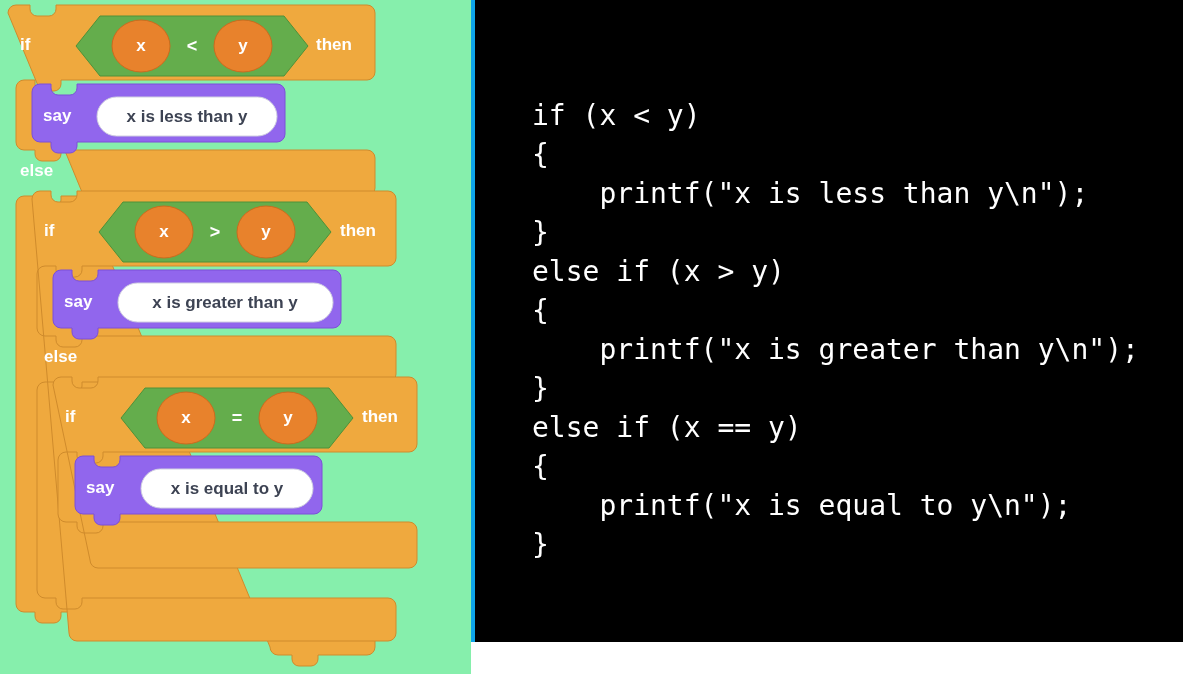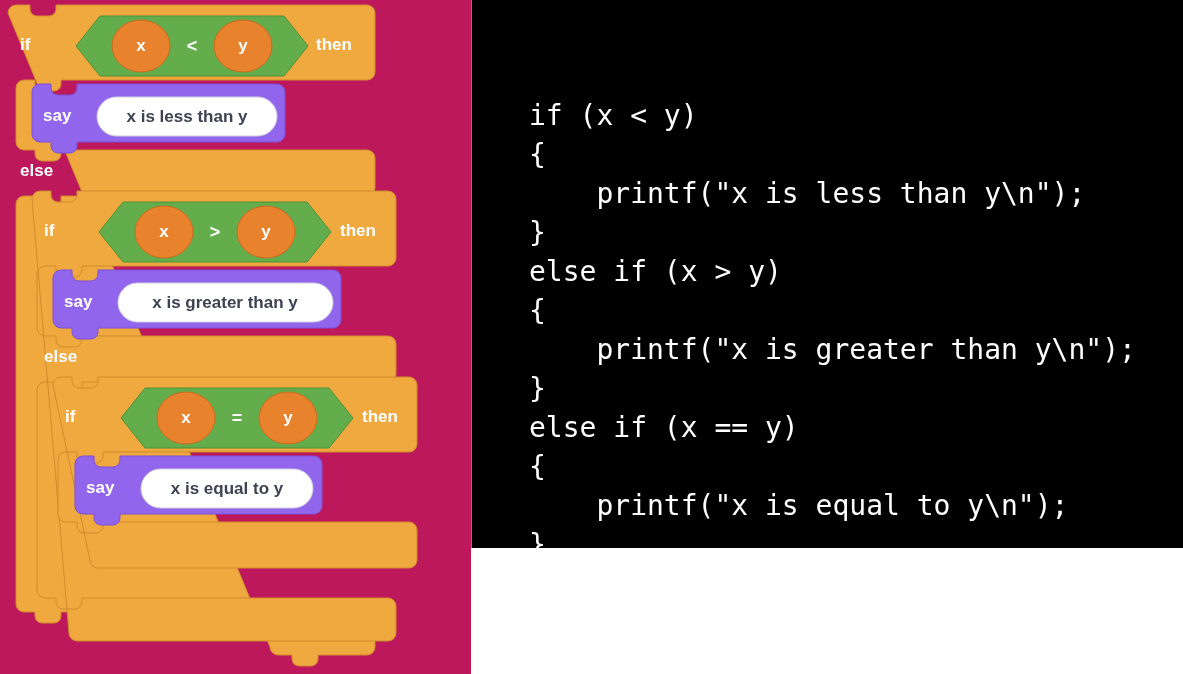--- a/index.html
+++ b/index.html
@@ -17,21 +17,21 @@
     font-family: "Liberation Sans", sans-serif;
   }
 
   
   #blocks-panel {
     position: absolute;
     left: 0;
     top: 0;
     width: 471px;
     height: 674px;
-    background: #be185d;
+    background: #86efac;
   }
   #blocks-svg {
     display: block;
     width: 471px;
     height: 674px;
   }
   .blk-label {
     font-family: "Liberation Sans", sans-serif;
     font-weight: bold;
     fill: #ffffff;
@@ -62,23 +62,23 @@
     dominant-baseline: middle;
     text-anchor: middle;
   }
 
   
   #code-panel {
     position: absolute;
     left: 471px;
     top: 0;
     width: 712px;
-    height: 548px;
+    height: 642px;
     background: #000000;
-    border-left: 1px solid #0ea5e9;
+    border-left: 4px solid #0ea5e9;
     box-sizing: border-box;
     overflow: hidden;
   }
   #code-block {
     position: absolute;
     left: 57px;
     top: 96px;
     margin: 0;
     color: #ffffff;
     font-family: "DejaVu Sans Mono", "Liberation Mono", monospace;

